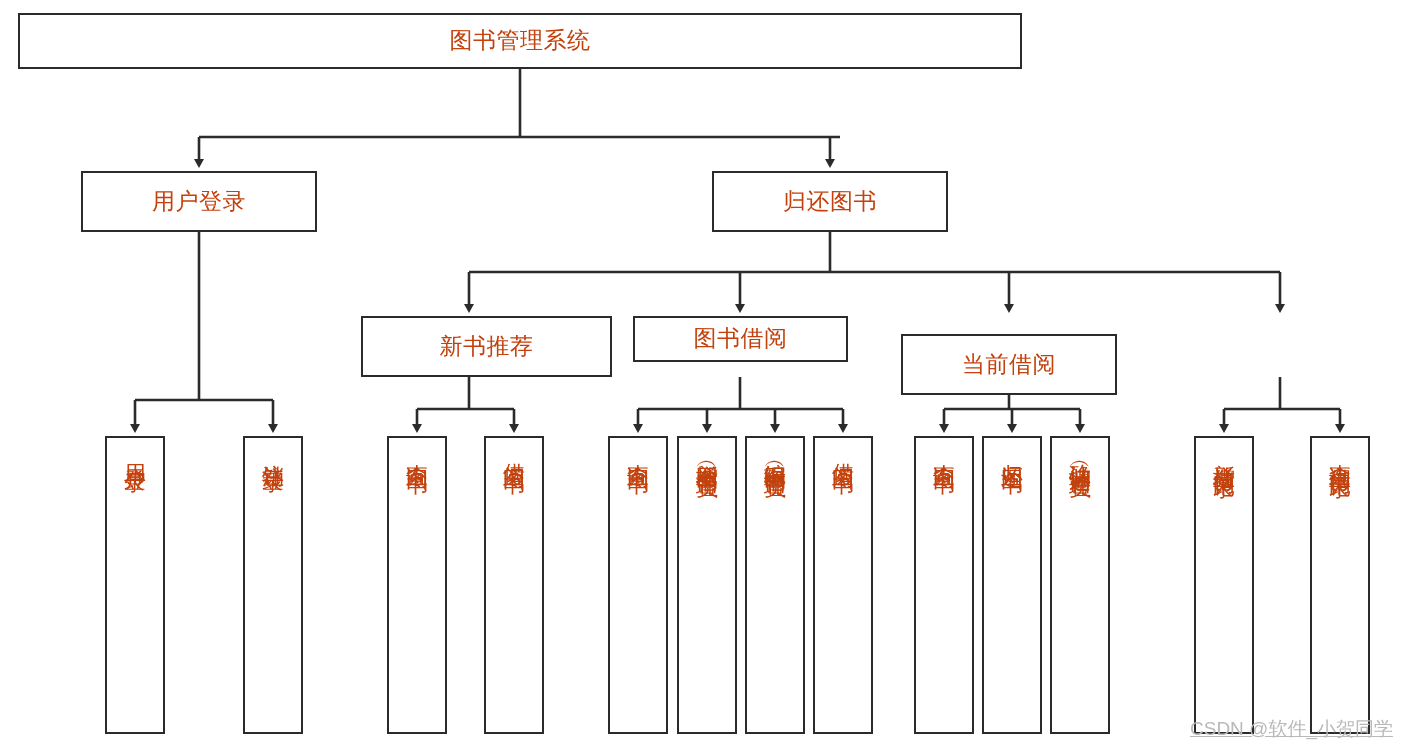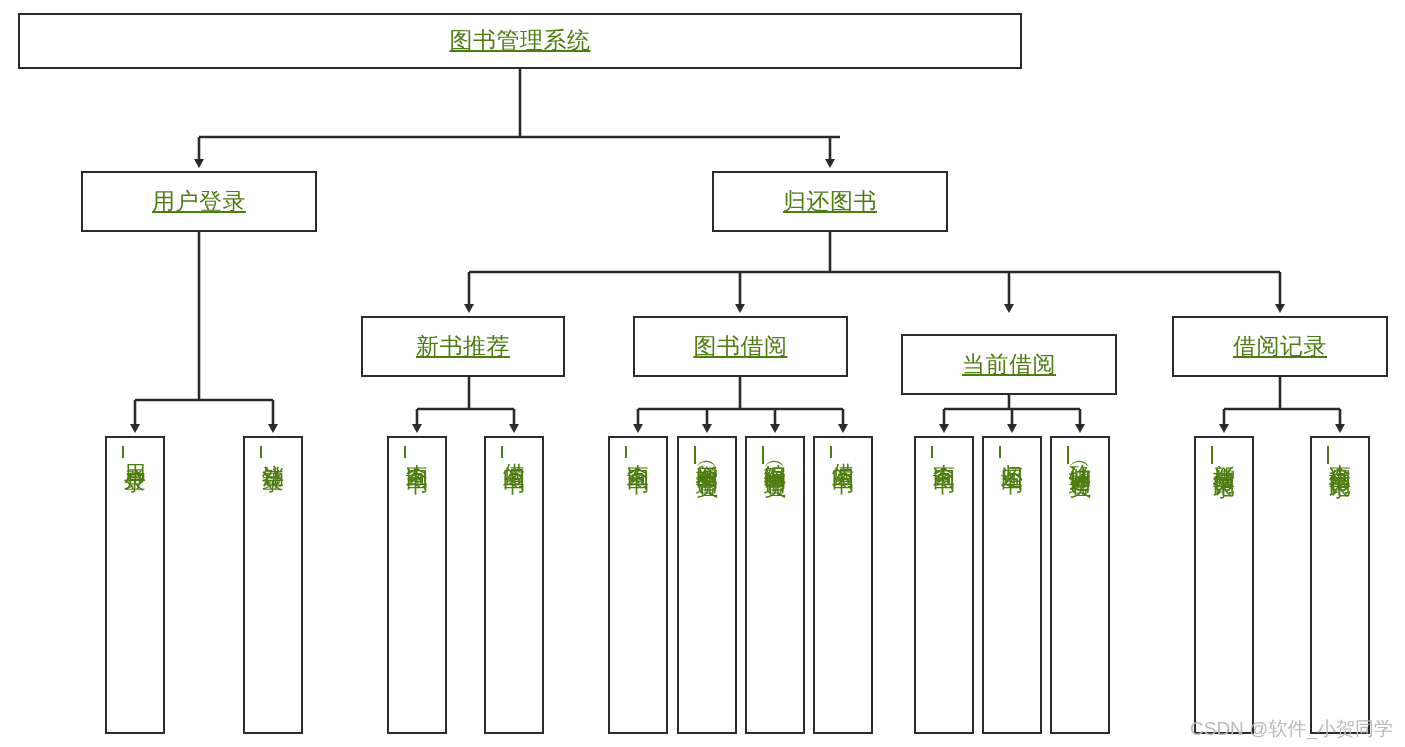--- a/index.html
+++ b/index.html
@@ -27,23 +27,22 @@
     pointer-events: none;
   }
   .node {
     position: absolute;
     box-sizing: border-box;
     background: #ffffff;
     border: 2.5px solid #2b2b2b;
     display: flex;
     align-items: center;
     justify-content: center;
-    color: #4d7c0f;
+    color: #c2410c;
     z-index: 2;
-    text-decoration: underline;
   }
   .node .lbl {
     display: block;
     text-align: center;
     line-height: 1.18;
   }
   
   .node.horiz .lbl {
     writing-mode: horizontal-tb;
     font-size: 23px;
@@ -69,20 +68,21 @@
   .node.vert.tall .lbl {
     letter-spacing: 2px;
   }
   .watermark {
     position: absolute;
     font-size: 19px;
     color: #b9b9b9;
     white-space: nowrap;
     z-index: 5;
     font-family: "Liberation Sans", "DejaVu Sans", sans-serif;
+    text-decoration: underline;
   }
 </style>
 </head>
 <body>
 
 <div id="canvas">
 
   <svg id="edges" width="1405" height="747" viewBox="0 0 1405 747" xmlns="http://www.w3.org/2000/svg">
     <defs>
       <marker id="arrow" markerWidth="9" markerHeight="10" refX="1" refY="5" orient="auto" markerUnits="userSpaceOnUse">
@@ -137,32 +137,29 @@
     <span class="lbl">图书管理系统</span>
   </div>
 
   <div class="node horiz" style="left:81px; top:171px; width:236px; height:61px;">
     <span class="lbl">用户登录</span>
   </div>
   <div class="node horiz" style="left:712px; top:171px; width:236px; height:61px;">
     <span class="lbl">归还图书</span>
   </div>
 
-  <div class="node horiz" style="left:361px; top:316px; width:204px; height:61px;">
+  <div class="node horiz" style="left:361px; top:316px; width:251px; height:61px;">
     <span class="lbl">新书推荐</span>
   </div>
-  <div class="node horiz" style="left:633px; top:316px; width:215px; height:61px;">
+  <div class="node horiz" style="left:633px; top:316px; width:215px; height:46px;">
     <span class="lbl">图书借阅</span>
   </div>
   <div class="node horiz" style="left:901px; top:334px; width:216px; height:61px;">
     <span class="lbl">当前借阅</span>
   </div>
-  <div class="node horiz" style="left:1172px; top:316px; width:216px; height:61px;">
-    <span class="lbl">借阅记录</span>
-  </div>
 
   <div class="node vert" style="left:105px; top:436px; width:60px; height:298px;">
     <span class="lbl">用户登录</span>
   </div>
   <div class="node vert" style="left:243px; top:436px; width:60px; height:298px;">
     <span class="lbl">注销登录</span>
   </div>
   <div class="node vert" style="left:387px; top:436px; width:60px; height:298px;">
     <span class="lbl">查询图书</span>
   </div>

